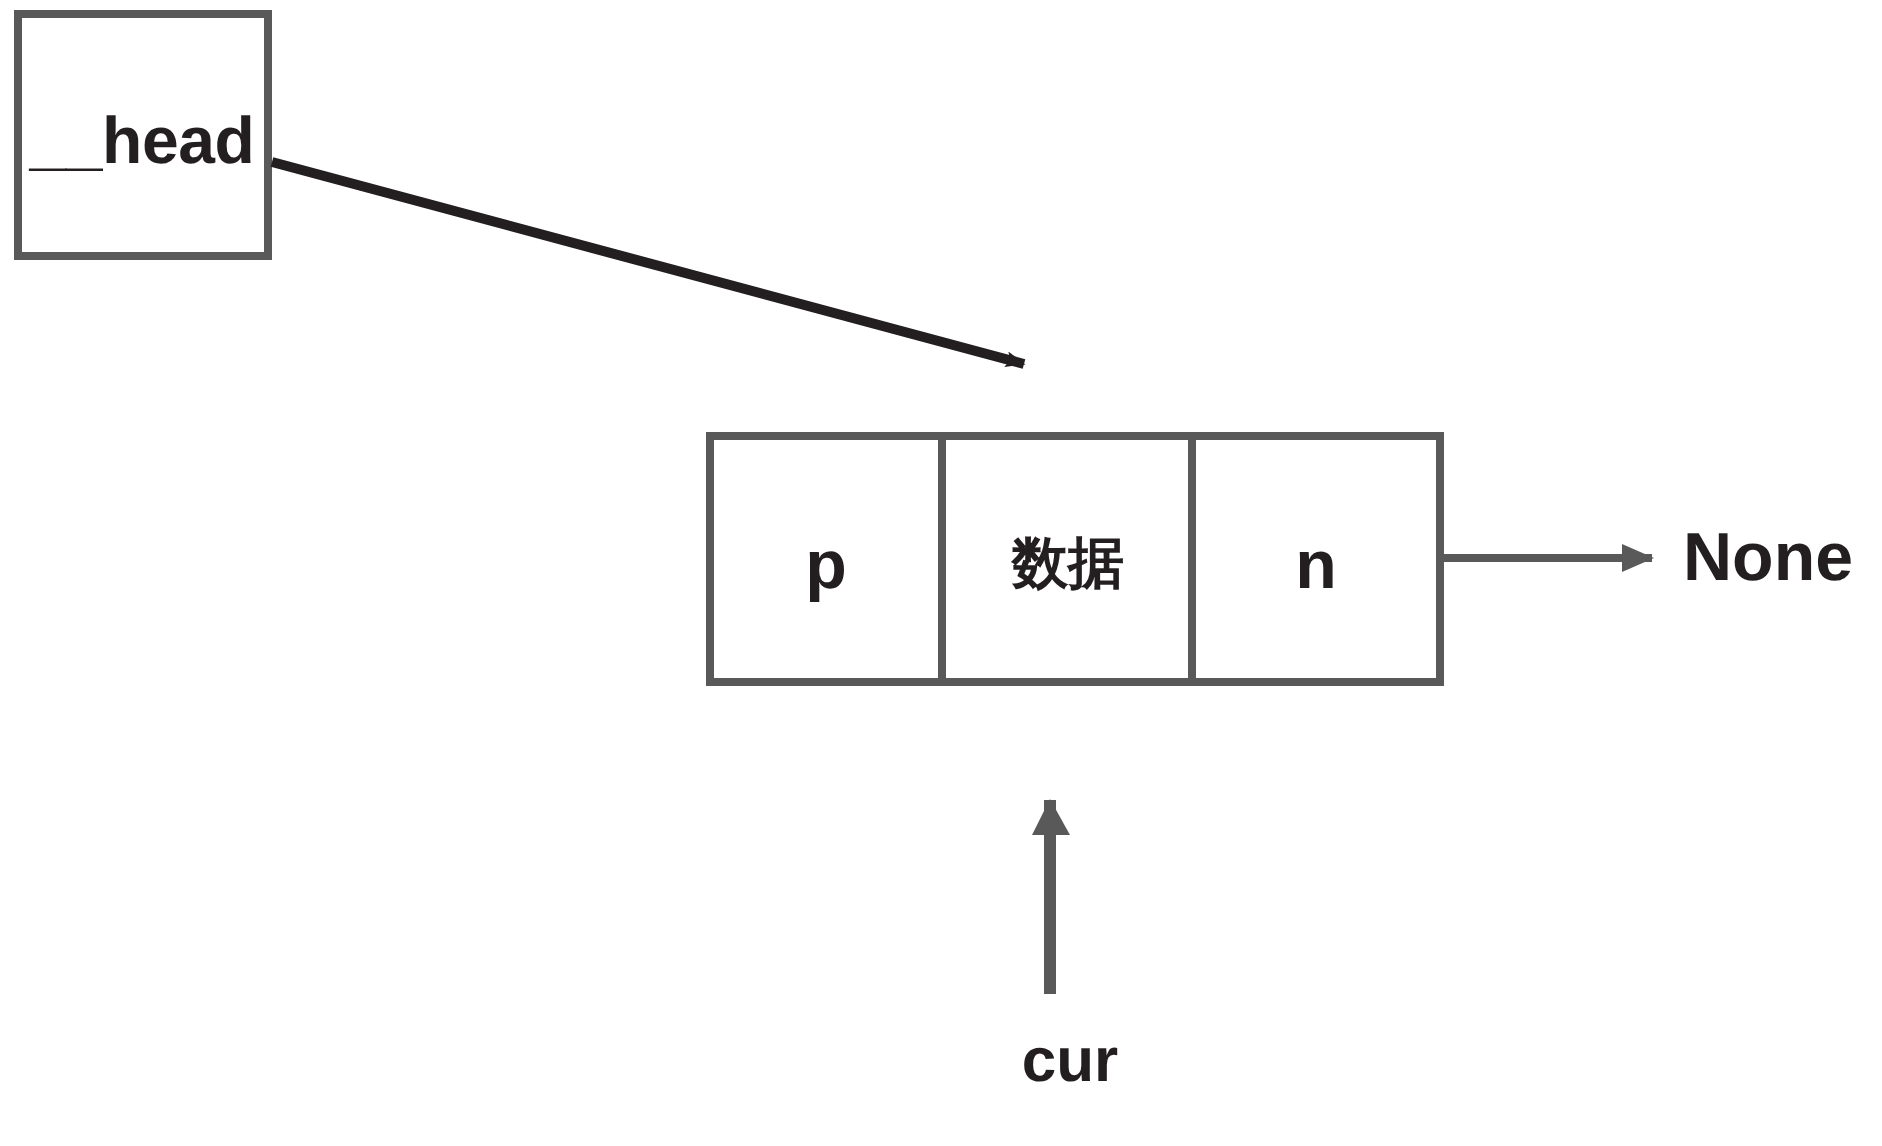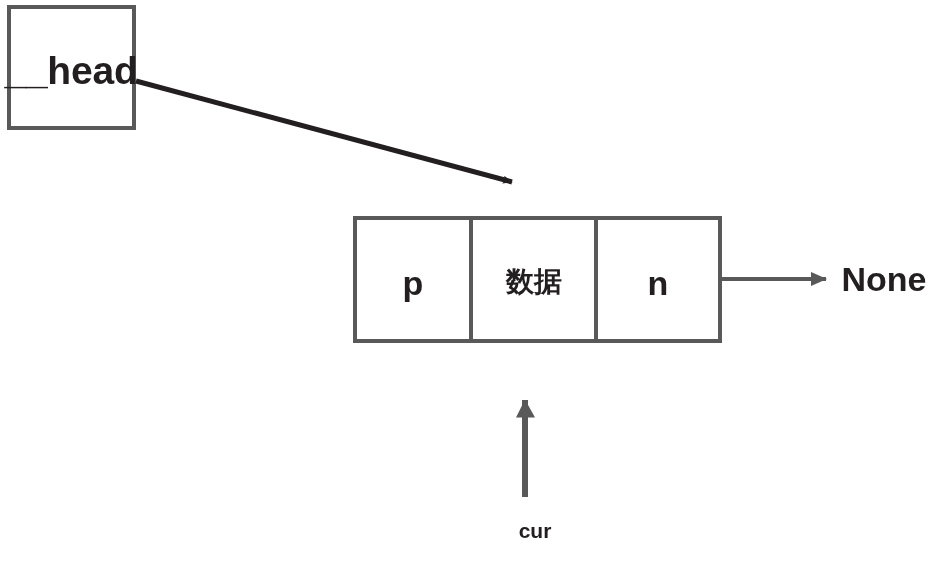--- a/index.html
+++ b/index.html
@@ -27,36 +27,36 @@
   .lbl {
     position: absolute;
     white-space: nowrap;
     color: #231f20;
     font-weight: bold;
     line-height: 1;
     transform: translate(-50%, -50%);
     user-select: none;
   }
   .lbl-head {
-    font-size: 39px;
+    font-size: 33px;
     letter-spacing: -0.2px;
   }
   .lbl-cell-latin {
     font-size: 34px;
   }
   .lbl-cell-cjk {
     font-size: 28px;
     font-family: "DejaVu Sans", "Liberation Sans", sans-serif;
   }
   .lbl-none {
     font-size: 34px;
     color: #231f20;
   }
   .lbl-cur {
-    font-size: 21px;
+    font-size: 31px;
     color: #231f20;
   }
 </style>
 </head>
 <body>
 
 <div id="canvas">
 
   <svg class="layer" viewBox="0 0 941 573">
     <defs>

